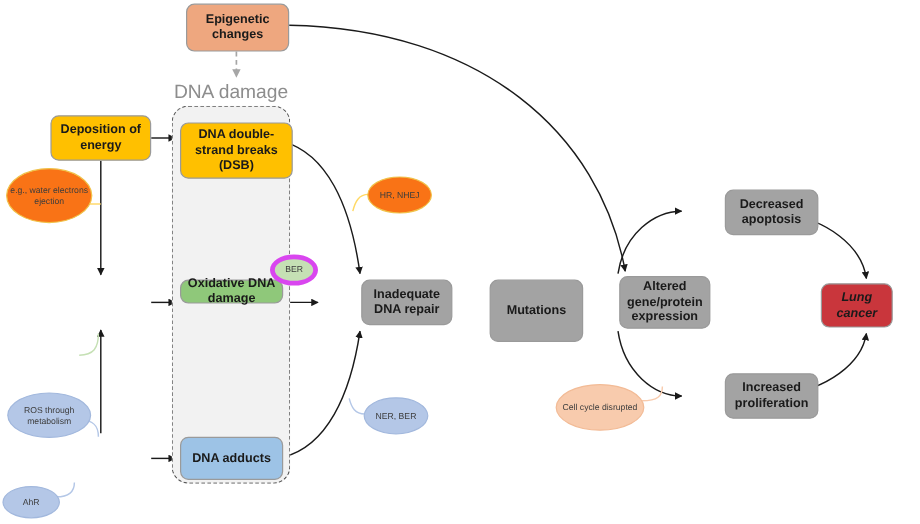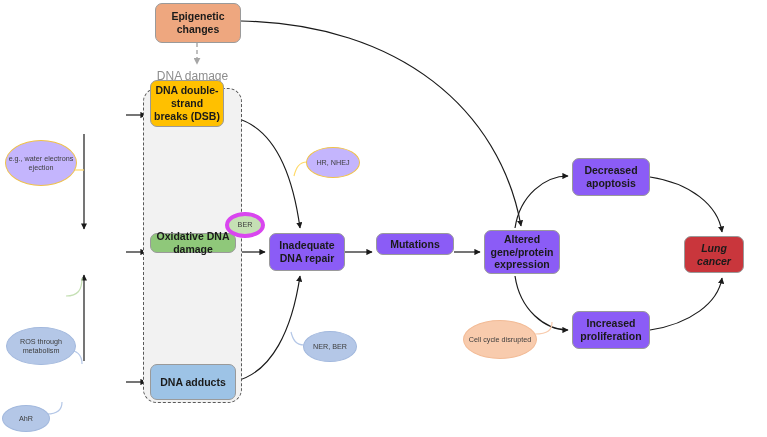--- a/index.html
+++ b/index.html
@@ -35,40 +35,40 @@
     font-weight: bold;
     font-size: 10.5px;
     line-height: 1.22;
     color: #1a1a1a;
     padding: 2px 3px;
     z-index: 3;
   }
   .node.yellow   { background: #ffc000; }
   .node.green    { background: #8fc87a; }
   .node.blue     { background: #9dc3e6; }
-  .node.orange   { background: #8b5cf6; }
+  .node.orange   { background: #a3a3a3; margin-left: 32px; }
   .node.epi      { background: #eea77f; text-align: center; }
   .node.red      { background: #c9363c; }
 
   .ellipse {
     position: absolute;
     box-sizing: border-box;
     border-radius: 50%;
     display: flex;
     align-items: center;
     justify-content: center;
     text-align: center;
     font-size: 7.2px;
     line-height: 1.3;
     color: #3d3d3d;
     font-weight: normal;
     z-index: 4;
     padding: 1px;
   }
-  .ellipse.yellow { background: #c4b5fd; border: 1px solid #f0c24a; }
+  .ellipse.yellow { background: #f97316; border: 1px solid #f0c24a; }
   .ellipse.green  { background: #c5e0b4; border: 4px solid #d946ef; }
   .ellipse.blue   { background: #b4c7e7; border: 1px solid #a2b8dd; }
   .ellipse.peach  { background: #f8cbad; border: 1px solid #f2bb96; }
 
   #dna-damage-group {
     position: absolute;
     left: 143px;
     top: 88px;
     width: 99px;
     height: 315px;
@@ -77,21 +77,21 @@
     border-radius: 14px;
     background: #f2f2f2;
     z-index: 1;
   }
   #dna-damage-label {
     position: absolute;
     left: 143px;
     top: 69px;
     width: 99px;
     text-align: center;
-    font-size: 12px;
+    font-size: 16px;
     color: #8d8d8d;
     z-index: 2;
     font-family: "Liberation Sans", sans-serif;
   }
 </style>
 </head>
 <body>
 
 <div id="canvas">
 
@@ -151,25 +151,26 @@
       <path d="M 67 350 C 78 350, 82 355, 82 364" stroke="#b4c7e7"></path>
       <path d="M 47 414 C 58 414, 62 409, 62 402" stroke="#b4c7e7"></path>
       <path d="M 240 232 C 240 244, 238 250, 236 252" stroke="#c5e0b4"></path>
       <path d="M 307 162 C 299 162, 296 168, 294 176" stroke="#ffd966"></path>
       <path d="M 304 345 C 296 345, 293 340, 291 332" stroke="#b4c7e7"></path>
       <path d="M 535 334 C 548 334, 552 330, 552 322" stroke="#f8cbad"></path>
     </g>
   </svg>
 
   <div class="node epi" style="left:155px;top:3px;width:86px;height:40px;">Epigenetic changes</div>
-  <div class="node yellow" style="left:150px;top:80px;width:74px;height:47px;">DNA double-strand breaks (DSB)</div>
+  <div class="node yellow" style="left:42px;top:96px;width:84px;height:38px;">Deposition of energy</div>
+  <div class="node yellow" style="left:150px;top:102px;width:94px;height:47px;">DNA double-strand breaks (DSB)</div>
   <div class="node green" style="left:150px;top:233px;width:86px;height:20px;">Oxidative DNA damage</div>
   <div class="node blue" style="left:150px;top:364px;width:86px;height:36px;">DNA adducts</div>
   <div class="node orange" style="left:269px;top:233px;width:76px;height:38px;">Inadequate DNA repair</div>
-  <div class="node orange" style="left:376px;top:233px;width:78px;height:22px;">Mutations</div>
+  <div class="node orange" style="left:376px;top:233px;width:78px;height:52px;">Mutations</div>
   <div class="node orange" style="left:484px;top:230px;width:76px;height:44px;">Altered gene/protein expression</div>
   <div class="node orange" style="left:572px;top:158px;width:78px;height:38px;">Decreased apoptosis</div>
   <div class="node orange" style="left:572px;top:311px;width:78px;height:38px;">Increased proliferation</div>
   <div class="node red" style="left:684px;top:236px;width:60px;height:37px;color:#1a1a1a;font-style:italic;">Lung cancer</div>
 
   <div class="ellipse yellow" style="left:5px;top:140px;width:72px;height:46px;">e.g., water electrons ejection</div>
   <div class="ellipse blue" style="left:6px;top:327px;width:70px;height:38px;">ROS through metabolism</div>
   <div class="ellipse blue" style="left:2px;top:405px;width:48px;height:27px;">AhR</div>
   <div class="ellipse green" style="left:225px;top:212px;width:40px;height:26px;">BER</div>
   <div class="ellipse yellow" style="left:306px;top:147px;width:54px;height:31px;">HR, NHEJ</div>

